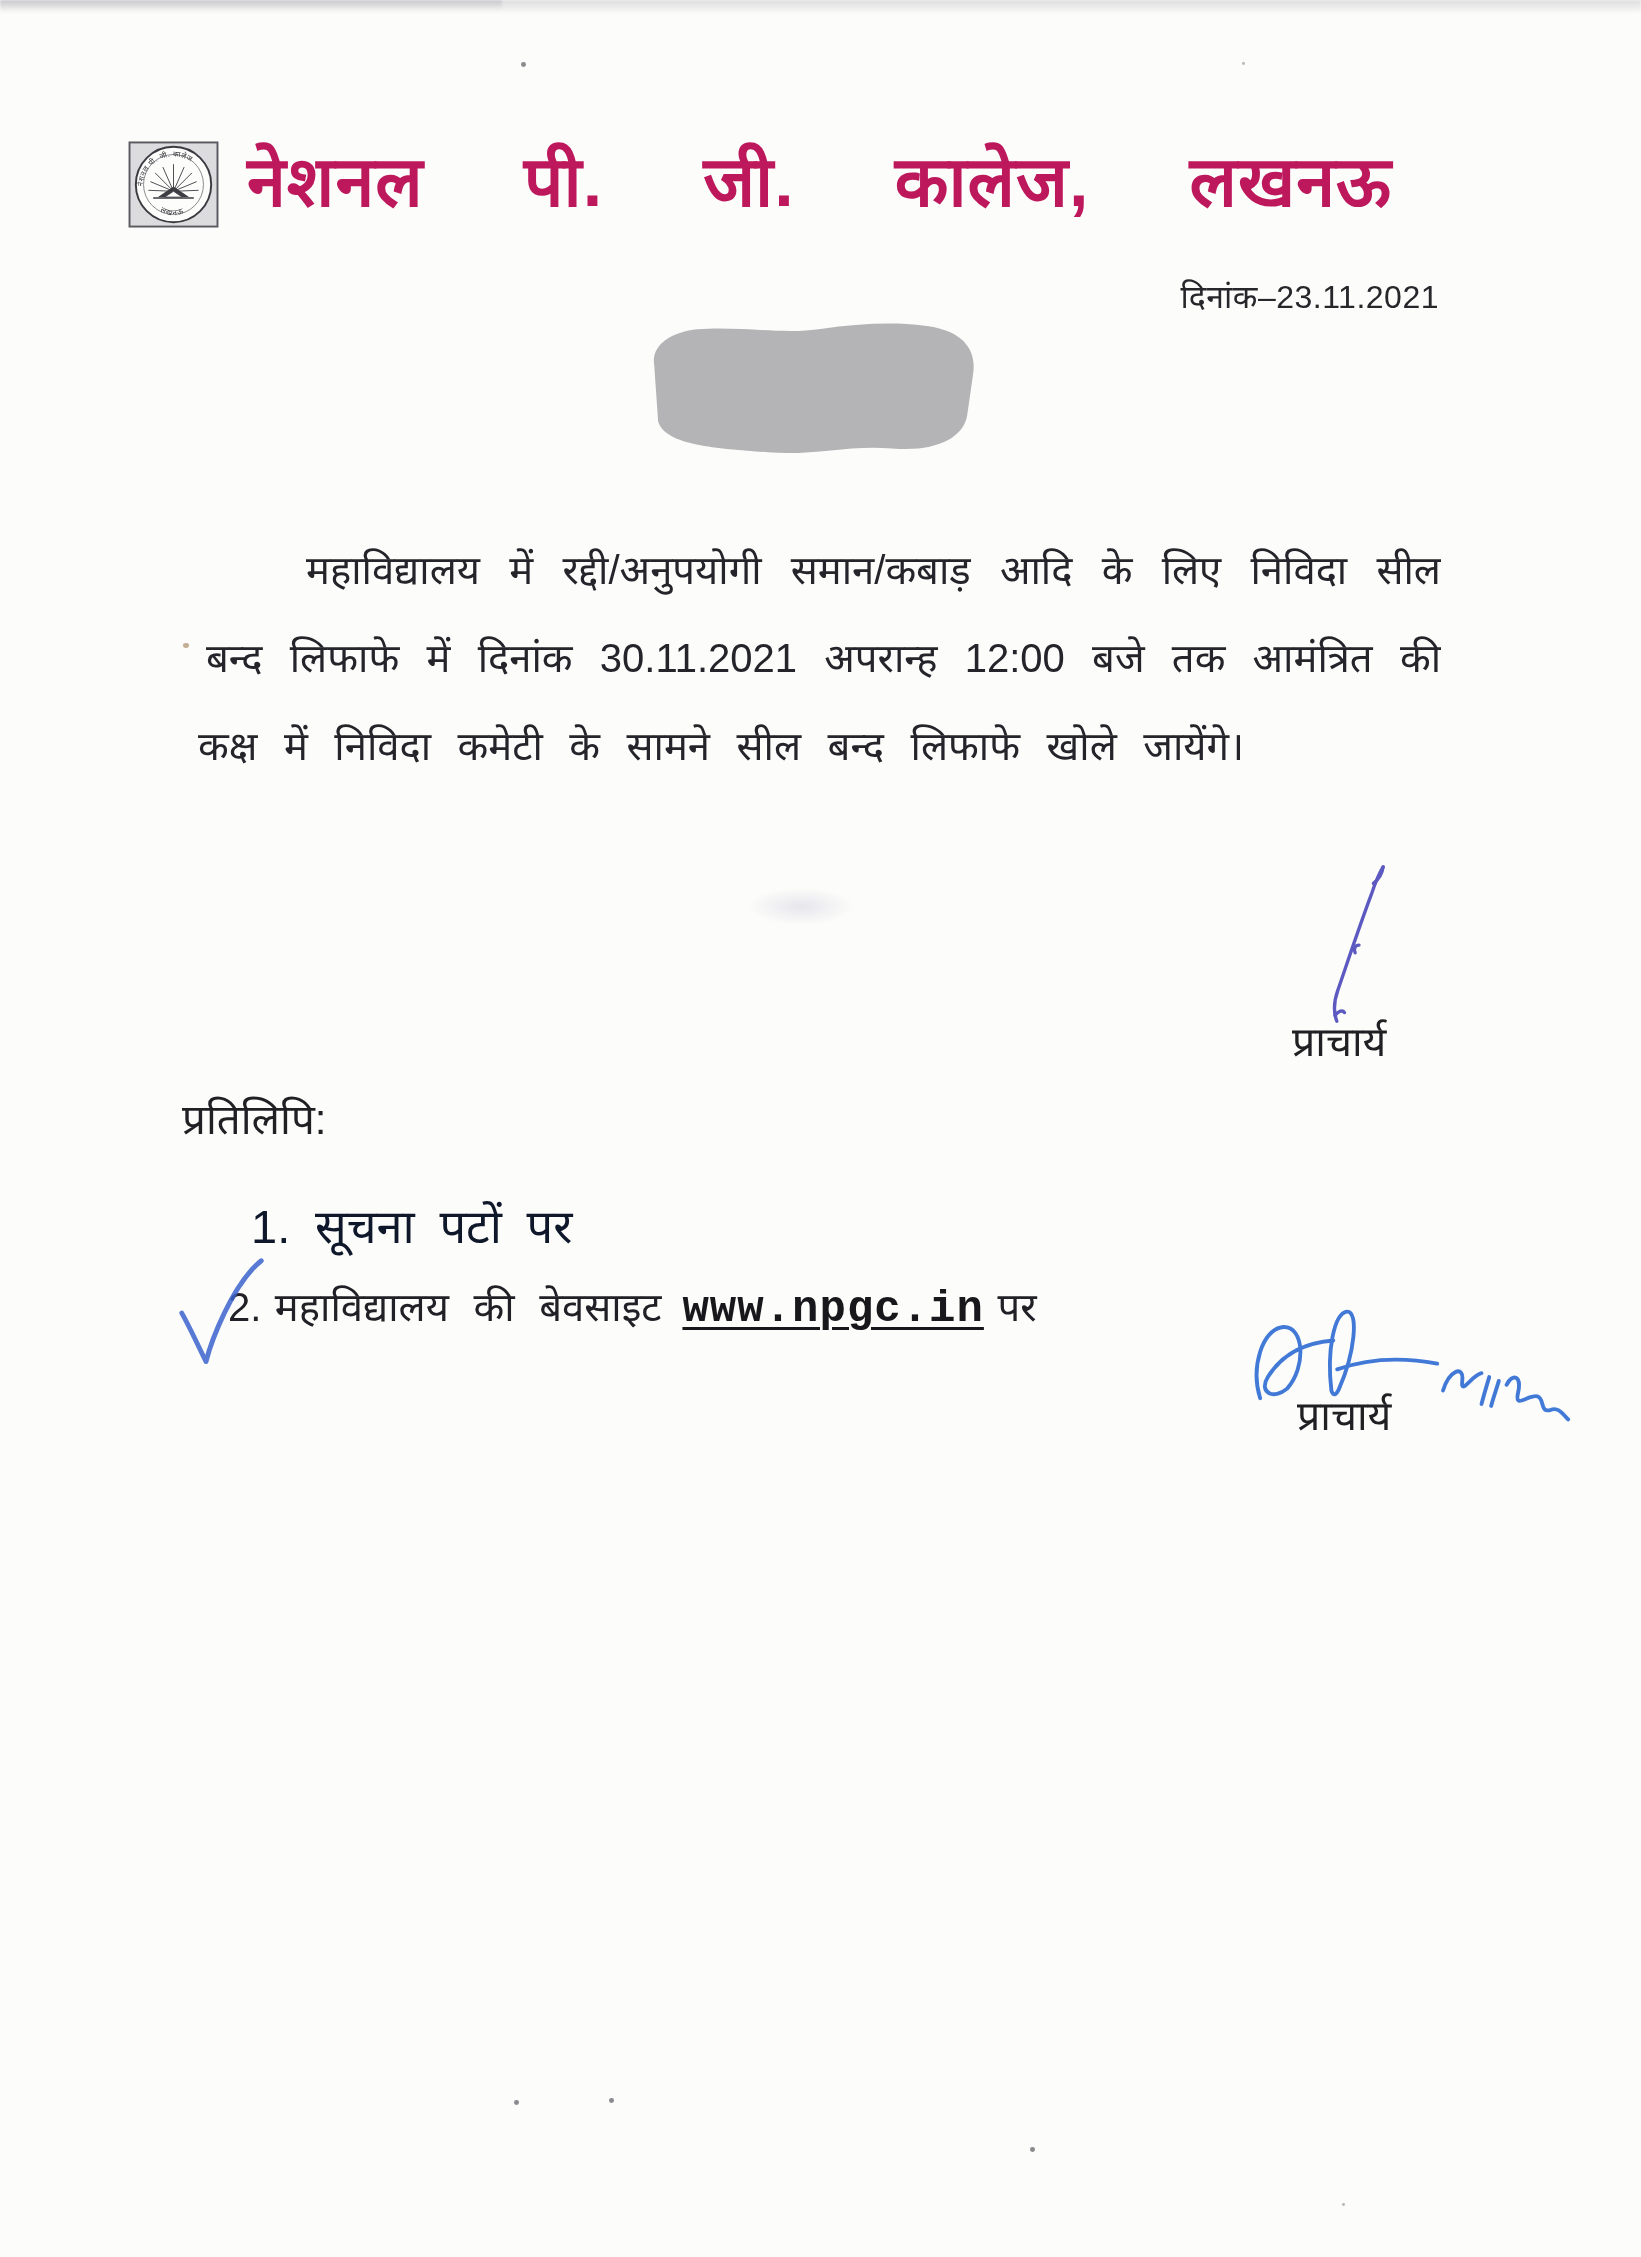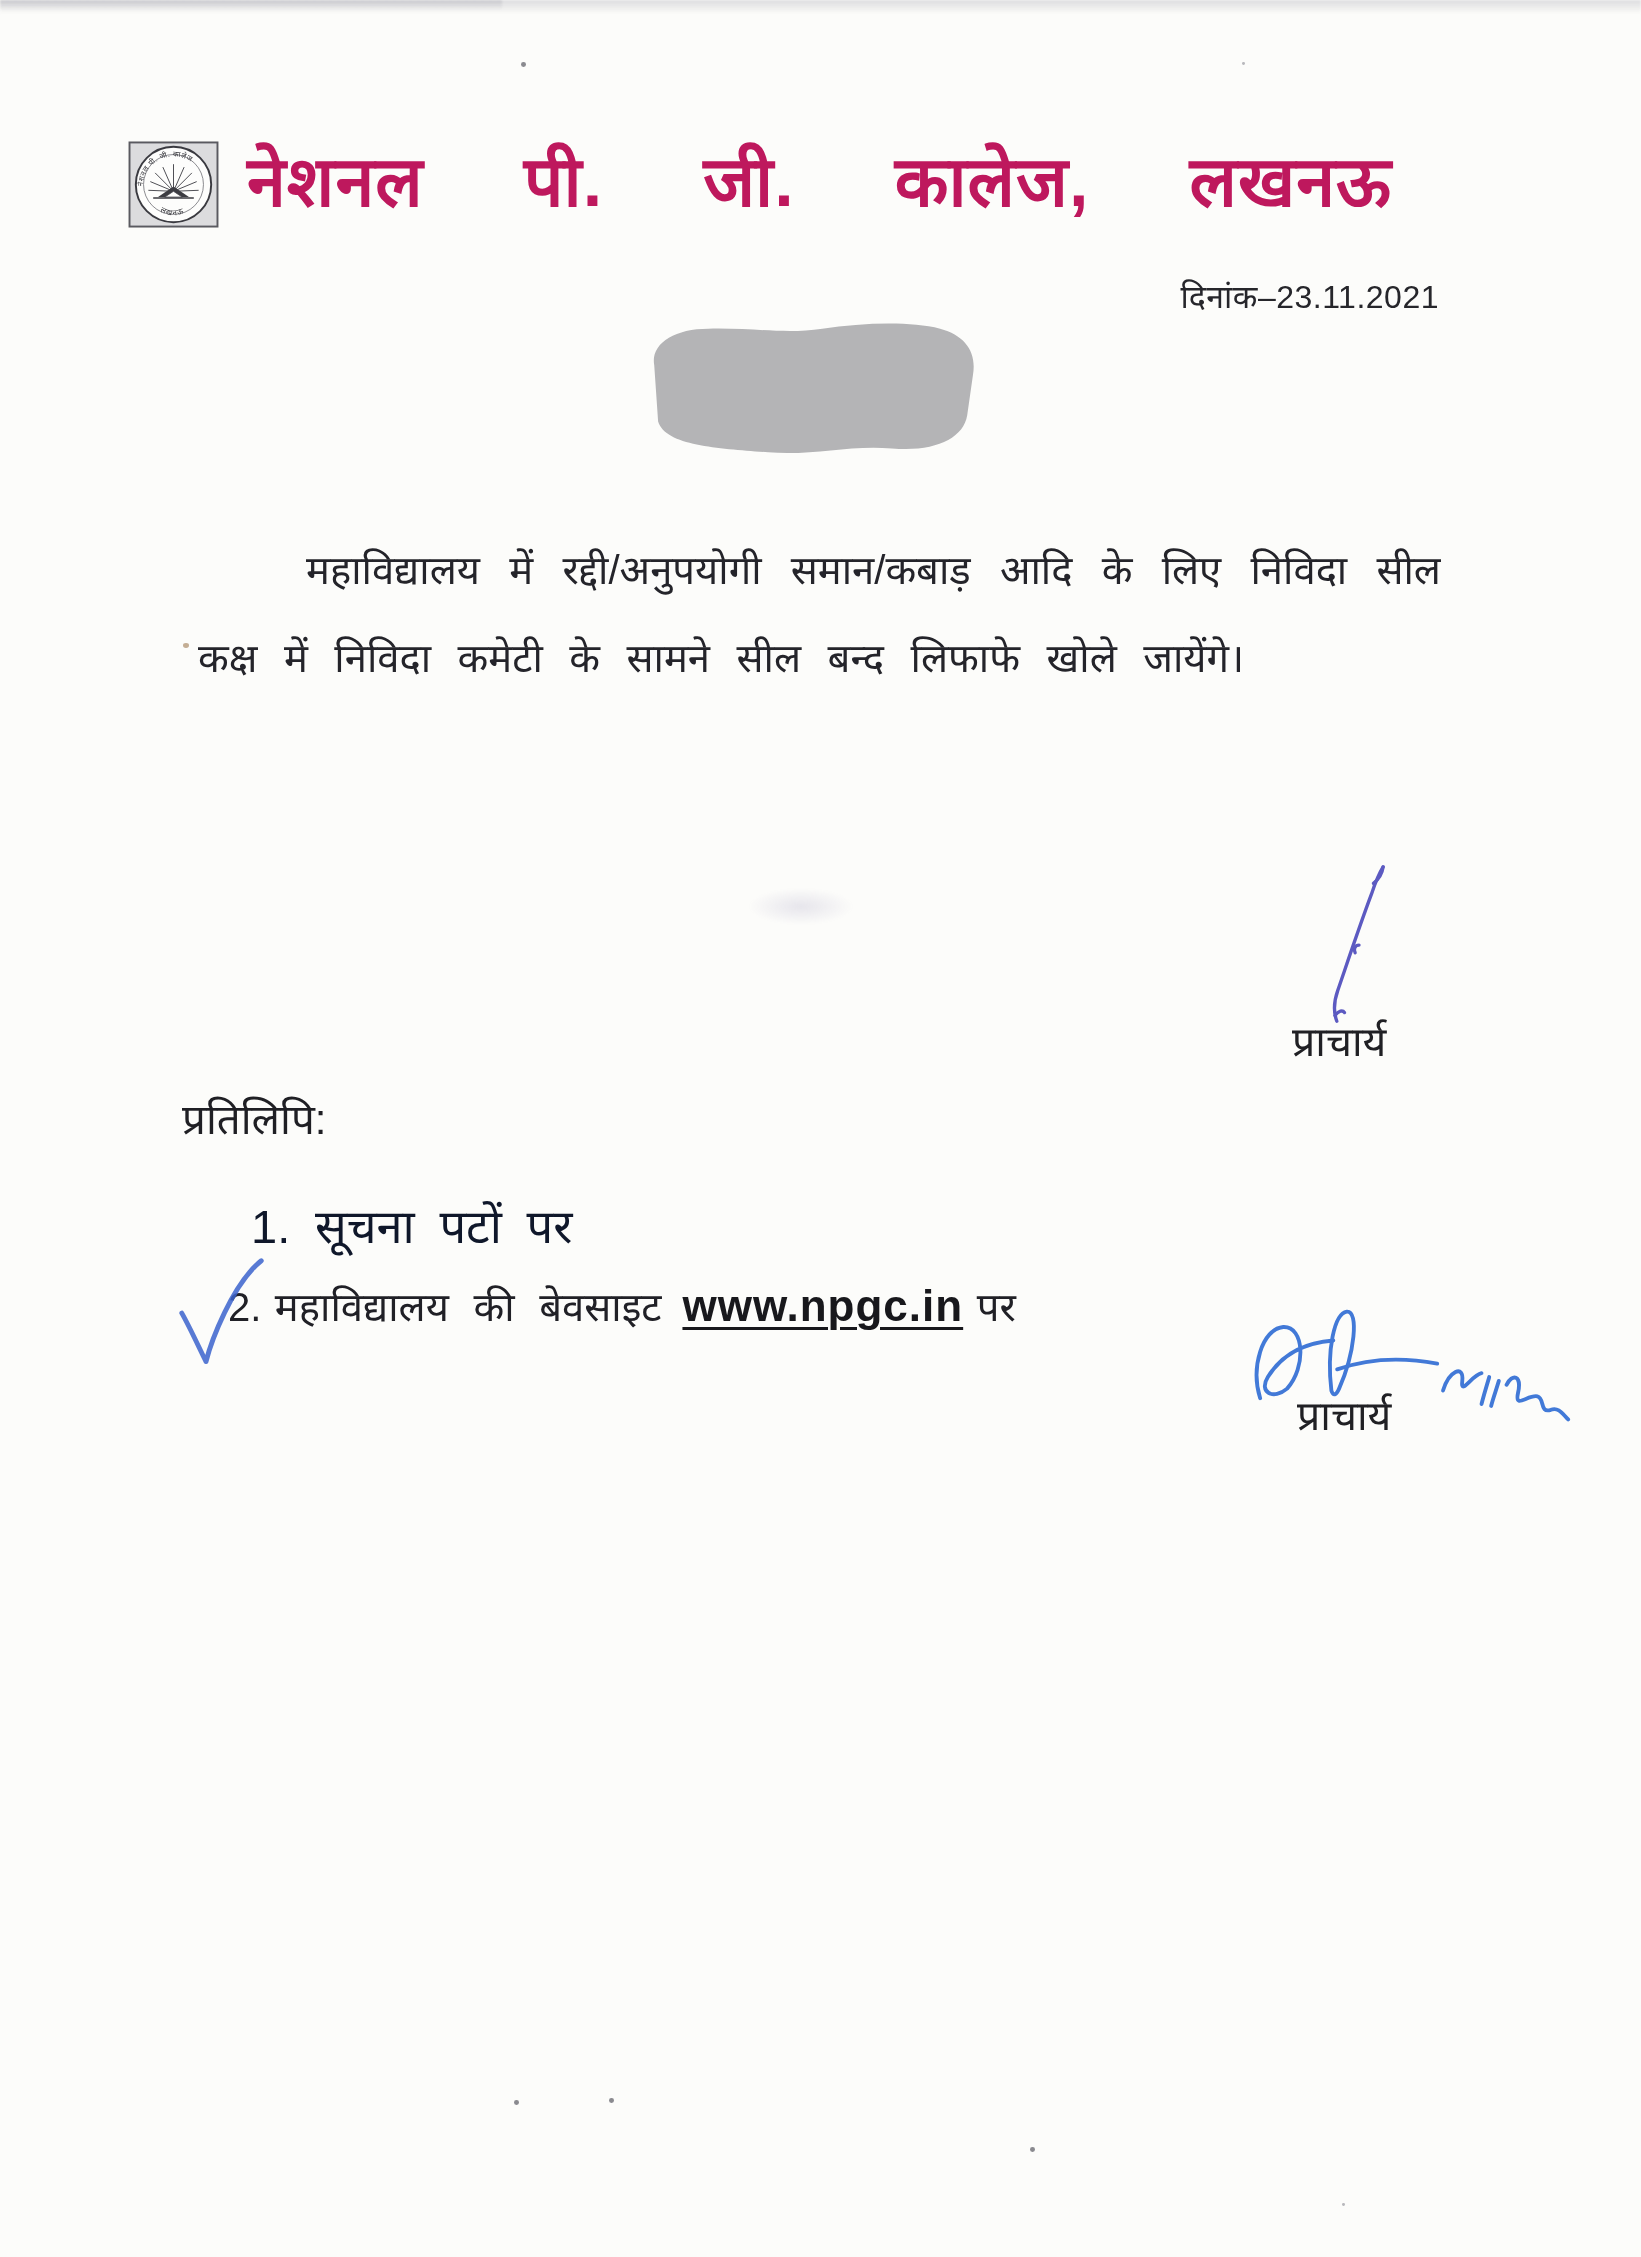--- a/index.html
+++ b/index.html
@@ -72,21 +72,21 @@
     position:absolute; left:251px; top:1193px; font-size:47px; color:#0f172a;
     white-space:nowrap; word-spacing:11.6px;
   }
   .copy-item2 {
     position:absolute; left:228px; top:1278px; font-size:40px; color:#202026; white-space:nowrap;
   }
   .copy-item2 .num { margin-right:13.5px; }
   .copy-item2 .before { word-spacing:13.5px; margin-right:21px;margin-top:11px; }
   .copy-item2 .after { margin-left:13.5px; }
   .website-link {
-    font-family:Liberation Sans, sans-serif;
+    font-family:Liberation Mono, monospace;
     font-weight:bold; font-size:44px; color:#18181c;
     text-decoration:underline; text-underline-offset:5.8px; text-decoration-thickness:2.9px;
     letter-spacing:1px; cursor:pointer;
   }
   .check-ink { position:absolute; left:174px; top:1253px; width:97px; height:126px; }
 
   .sig-bottom-ink { position:absolute; left:1244px; top:1302px; width:348px; height:154px; }
   .sig-bottom-label {
     position:absolute; left:1297px; top:1386px; width:135px;
     font-size:41px; color:#202024; white-space:nowrap;
@@ -145,20 +145,21 @@
   <div class="date-line">दिनांक–23.11.2021</div>
 
   <div class="title-wrap">
     <svg class="title-band" viewBox="0 0 380 148">
       <path d="M22,48 C18,26 42,10 78,10 C128,9 158,16 196,10 C238,4 286,2 318,10 C344,17 356,34 352,58 L346,100 C342,124 312,138 268,134 C224,130 186,142 140,138 C92,134 34,132 26,106 Z" fill="#b4b4b6"></path>
     </svg>
   </div>
 
   <div class="body-block">
     <span class="body-line just indent">महाविद्यालय में रद्दी/अनुपयोगी समान/कबाड़ आदि के लिए निविदा सील</span>
+    <span class="body-line just">बन्द लिफाफे में दिनांक 30.11.2021 अपरान्ह 12:00 बजे तक आमंत्रित की</span>
     <span class="body-line last">कक्ष में निविदा कमेटी के सामने सील बन्द लिफाफे खोले जायेंगे।</span>
   </div>
 
   <svg class="sig-top-ink" viewBox="0 0 112 182">
     <g fill="none" stroke-linecap="round" stroke-width="3.5" opacity="0.9" stroke="#4b49bb">
       <path d="M33,168 C30,160 29,150 34,136 C46,101 57,68 69,36 C72,27 76,16 81,8"></path>
       <path d="M81,8 C80,15 76,21 71,25"></path>
       <path d="M31,162 C35,157 39,156 41,159"></path>
       <path d="M52,97 C50,93 52,89 56,89"></path>
     </g>

